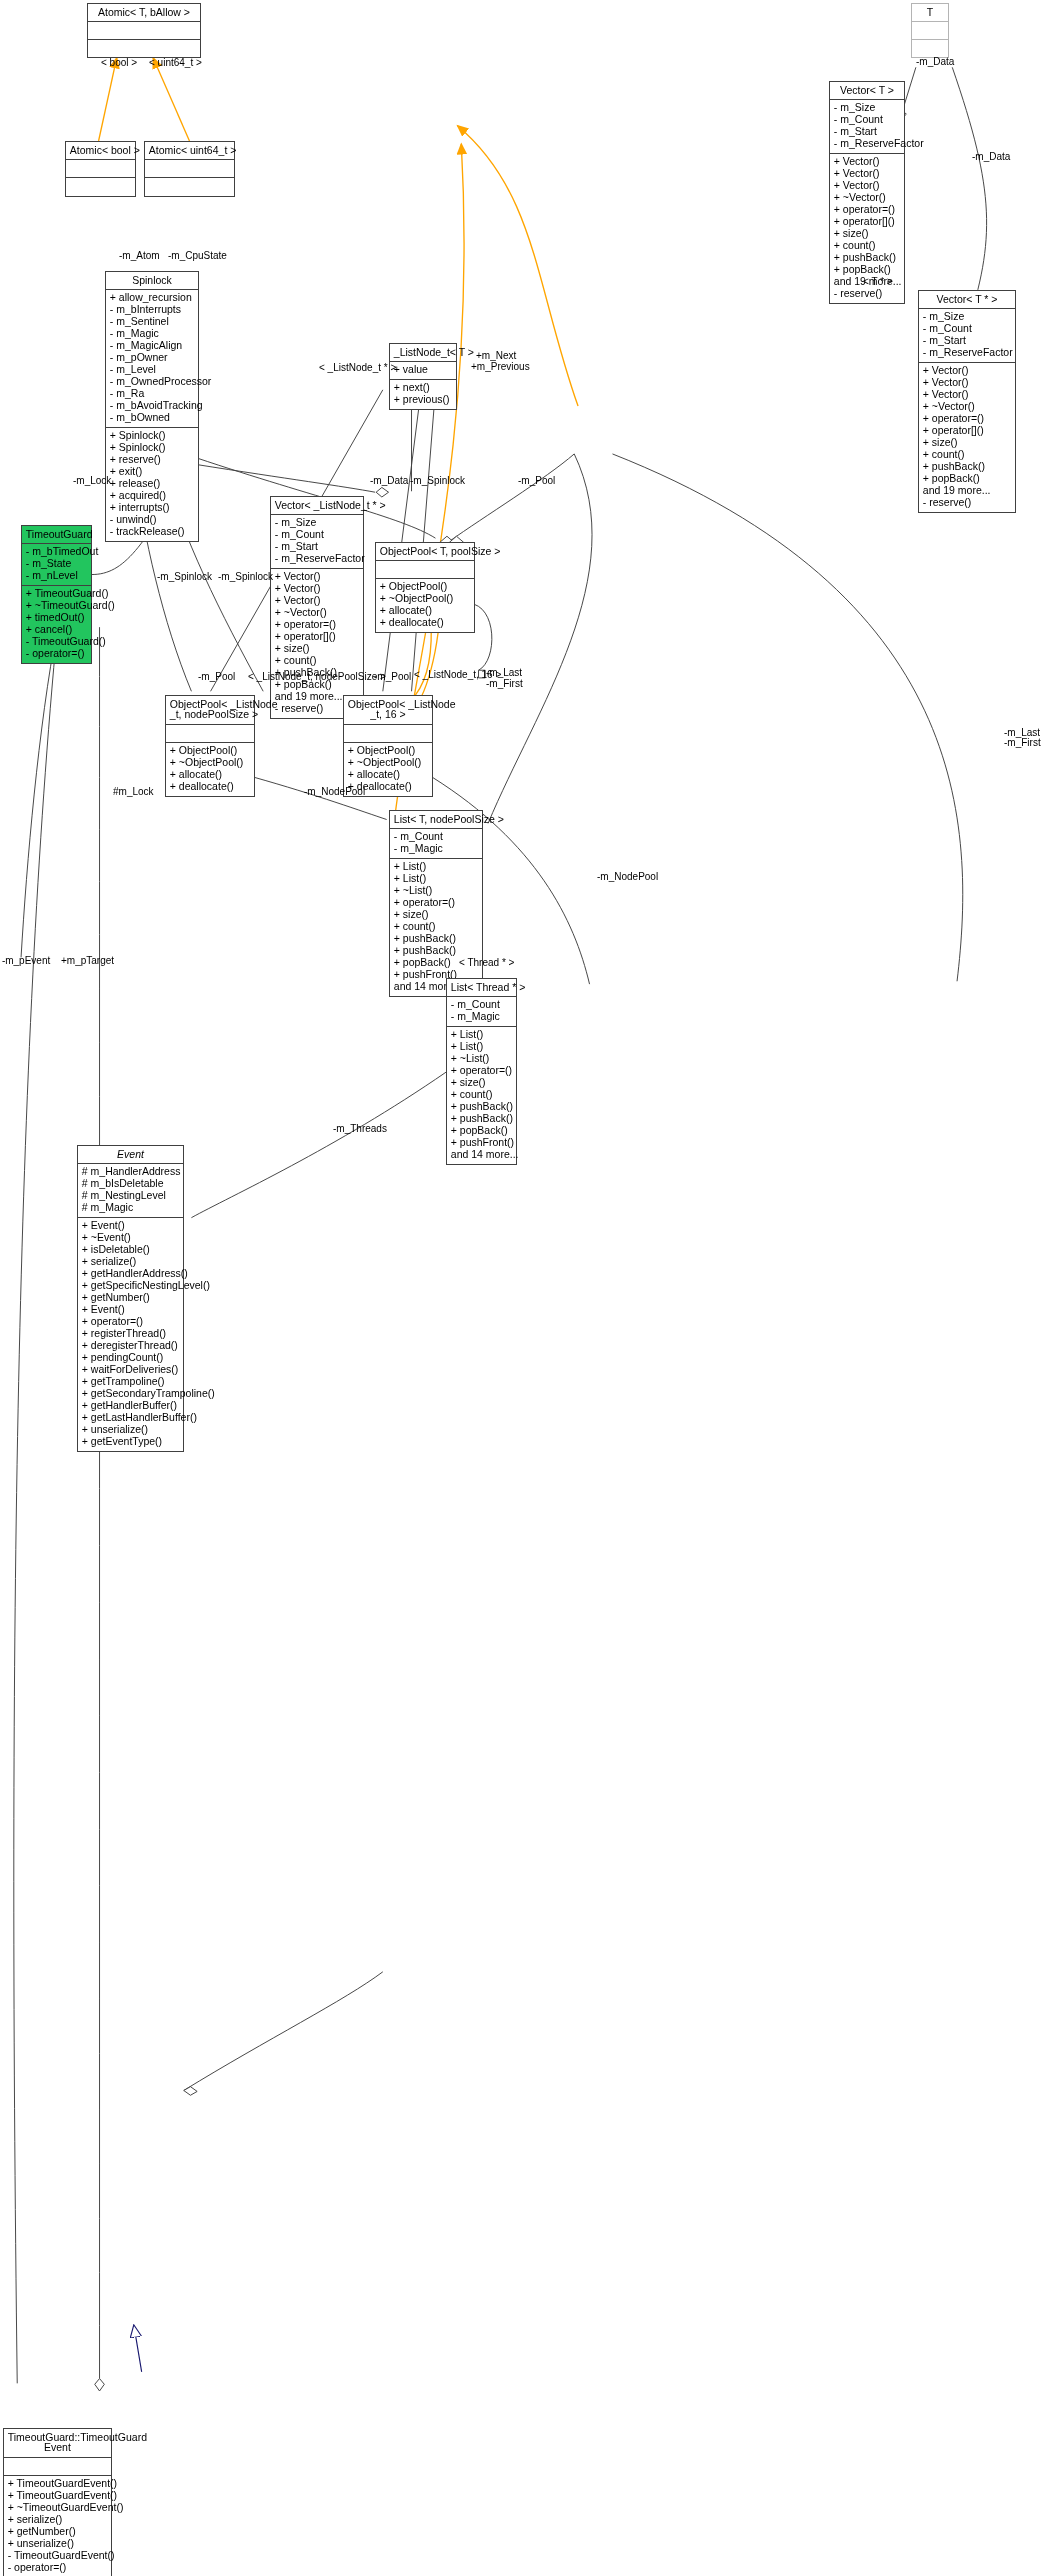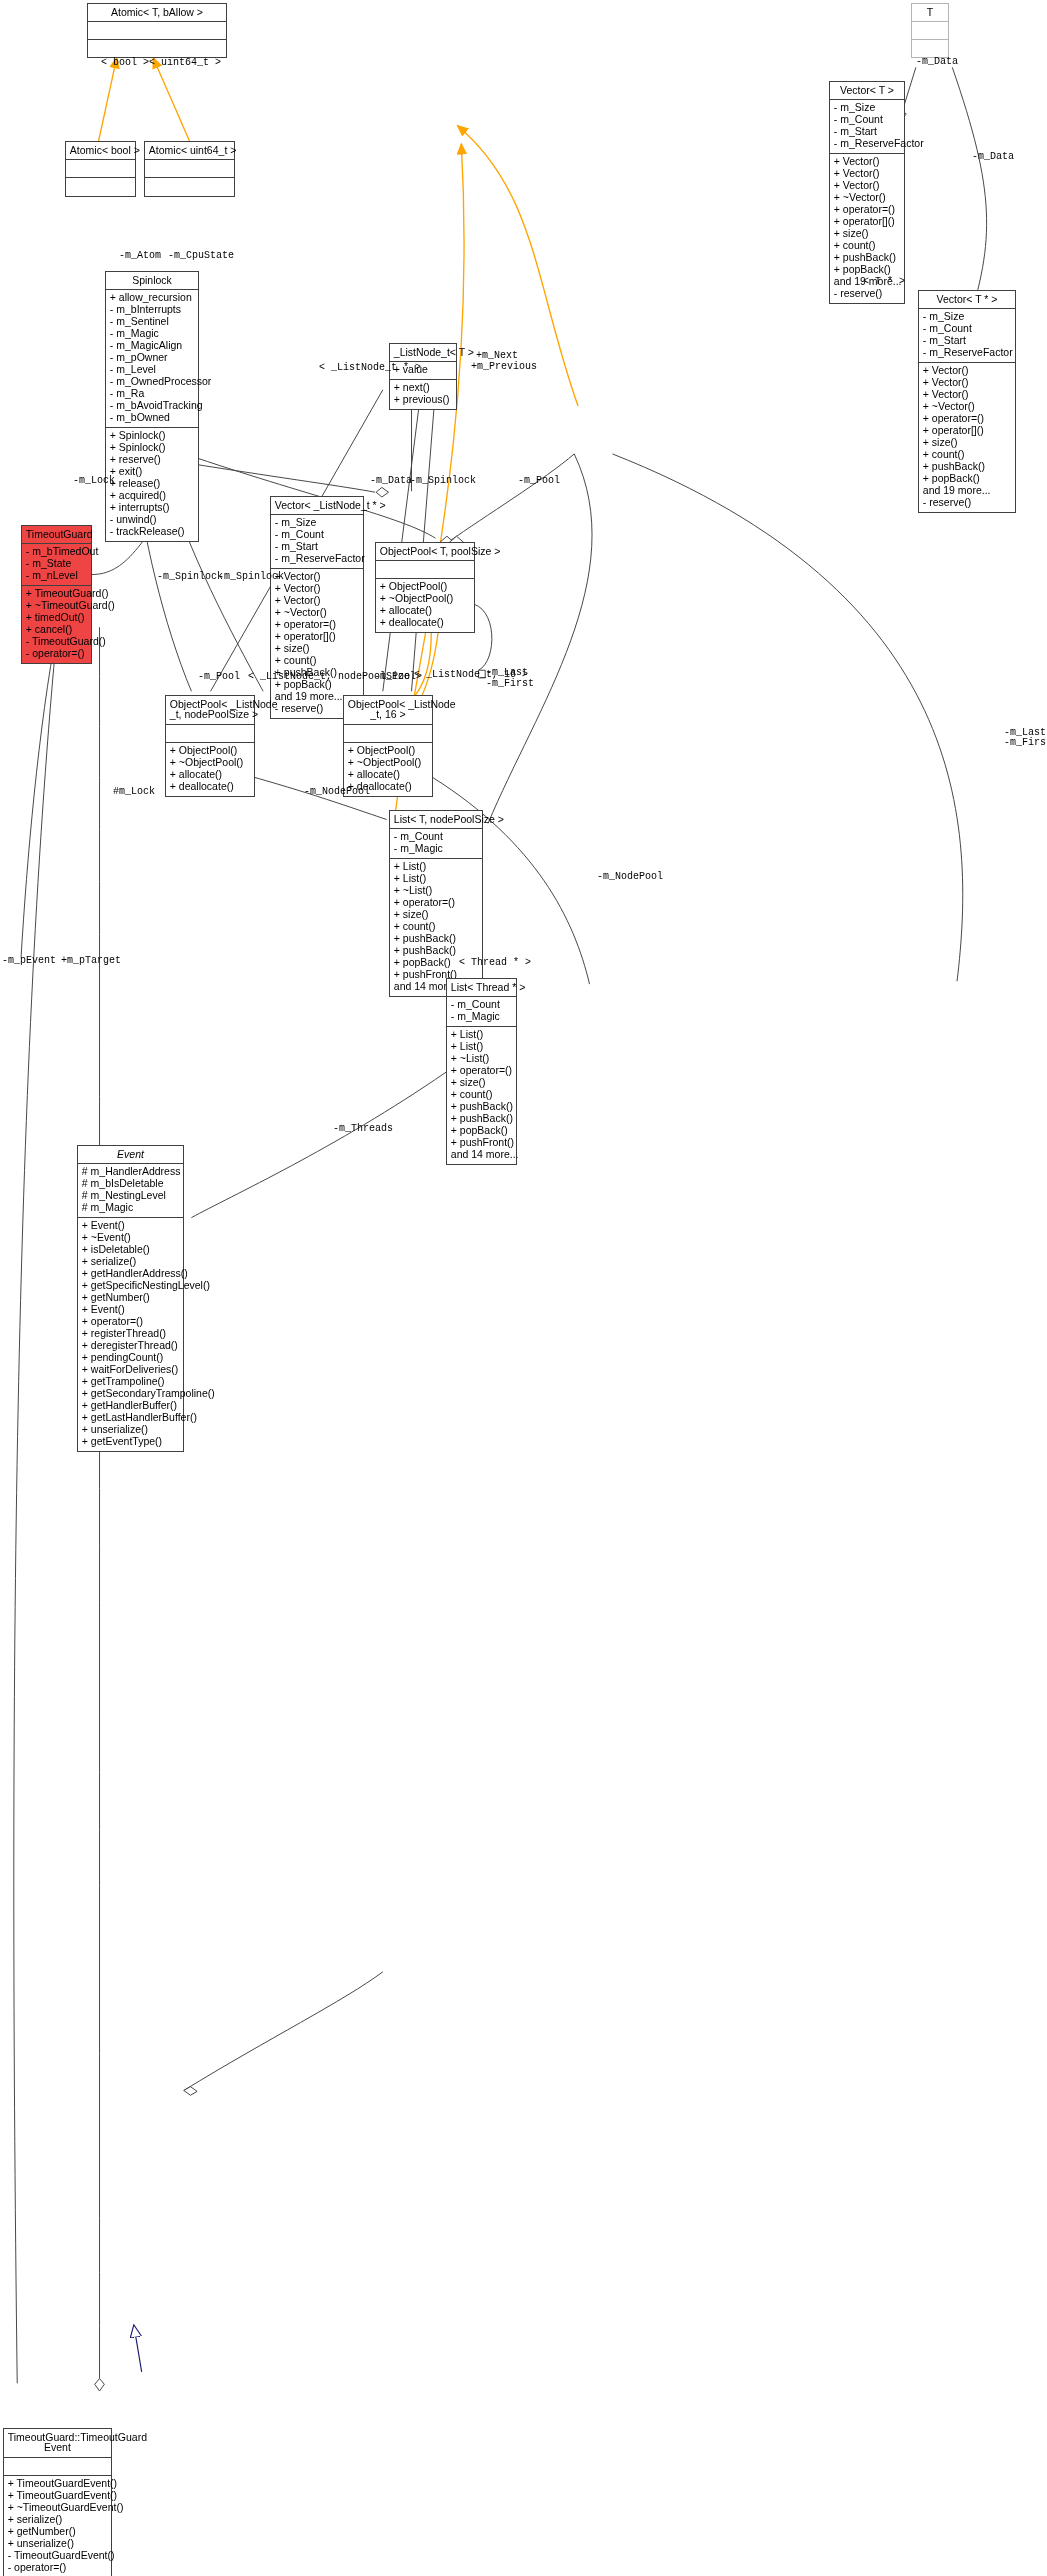--- a/index.html
+++ b/index.html
@@ -28,28 +28,28 @@
     padding:1.9px 3.8px 2.9px 3.8px;
   }
   .node .ops{
     padding:1.9px 3.8px 2.9px 3.8px;
   }
   .node .attrs .row,.node .ops .row{
     white-space:nowrap;padding:0 0 1px 0;line-height:11px;
   }
   .node .attrs.empty,.node .ops.empty{min-height:12.4px;}
 
-  .node.grey{background:#ef4444;}
+  .node.grey{background:#22c55e;}
   .node.faded{border-color:#b4b4b4;}
   .node.faded .title{border-bottom-color:#b4b4b4;}
   .node.faded .attrs{border-bottom-color:#b4b4b4;}
 
   .elabel{
     position:absolute;font-size:10px;color:#000;white-space:nowrap;
-    font-family:Liberation Mono, monospace;
+    font-family:Liberation Sans, sans-serif;
   }
 </style>
 </head>
 <body>
 
 <div id="canvas">
 
   <svg class="edges" viewBox="0 0 1094 2691">
     <defs>
       <marker id="arrTempl" markerWidth="10" markerHeight="10" refX="8" refY="4" orient="auto">
@@ -130,21 +130,21 @@
     </g>
 
     <g stroke="#404040" fill="#ffffff" stroke-width="1">
       <polygon points="393,514 399,509 406,514 399,519"></polygon>
       <polygon points="460,566 467,560 474,566 467,572"></polygon>
       <polygon points="470,566 477,560 484,566 477,572"></polygon>
       <polygon points="936,119 941,113 947,119 941,125"></polygon>
     </g>
   </svg>
 
-  <div class="node" id="n-atomic_t" style="left:87px;top:2.9px;width:140px;">
+  <div class="node" id="n-atomic_t" style="left:87px;top:2.9px;width:114px;">
     <div class="title">Atomic&lt; T, bAllow &gt;</div>
     <div class="attrs empty"></div>
     <div class="ops empty"></div>
   </div>
 
   <div class="node" id="n-atomic_bool" style="left:65px;top:141px;width:71px;">
     <div class="title">Atomic&lt; bool &gt;</div>
     <div class="attrs empty"></div>
     <div class="ops empty"></div>
   </div>

